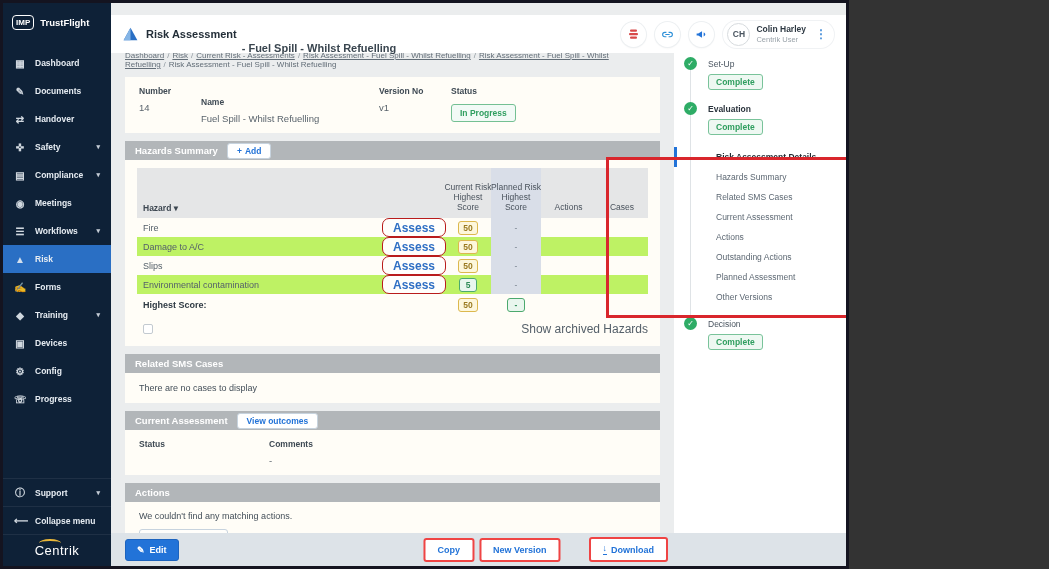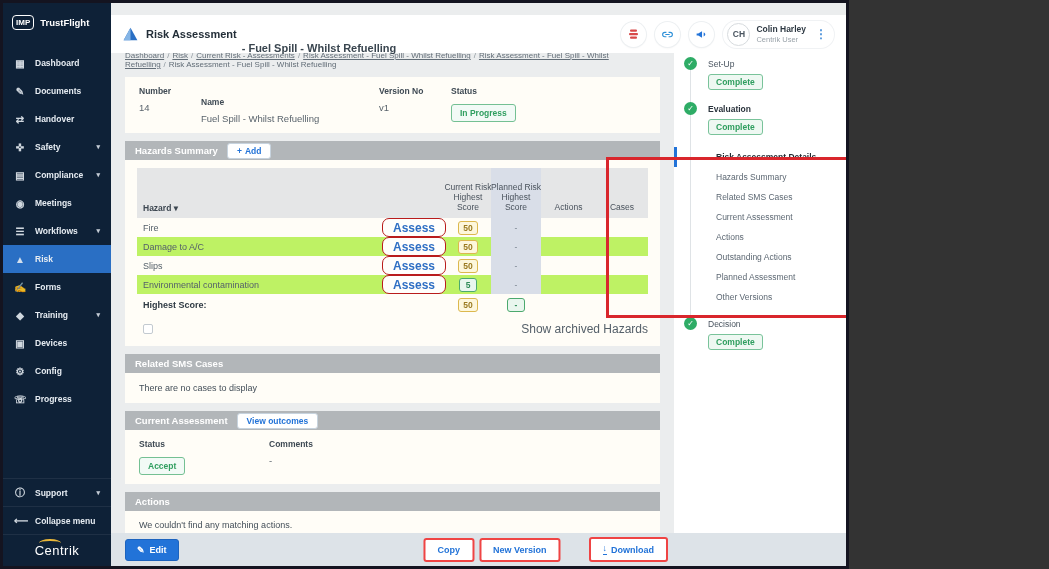--- a/index.html
+++ b/index.html
@@ -392,21 +392,20 @@
     <div class="section-header">
       <span>Current Assessment</span>
       <button class="btn-white">
         <span>View outcomes</span>
       </button>
     </div>
     <section class="card assess-card">
       <div class="arow">
         <div class="acol w-status">
           <span class="dlabel">Status</span>
-          <span><span class="badge-green">Accept</span></span>
         </div>
         <div class="acol">
           <span class="dlabel">Comments</span>
           <span class="dvalue">-</span>
         </div>
       </div>
     </section>
 
     <div class="section-header">
       <span>Actions</span>

